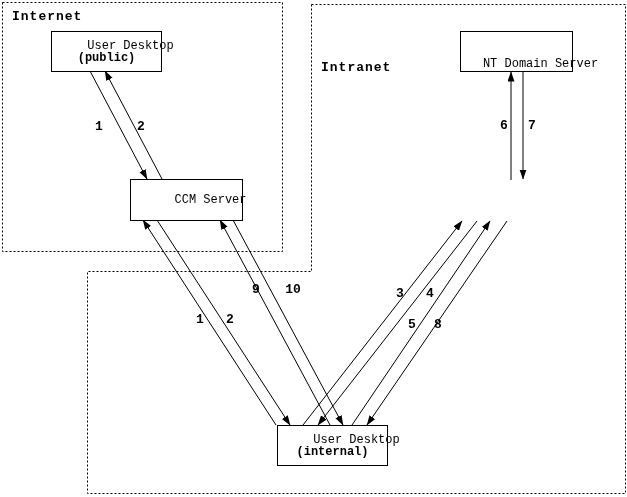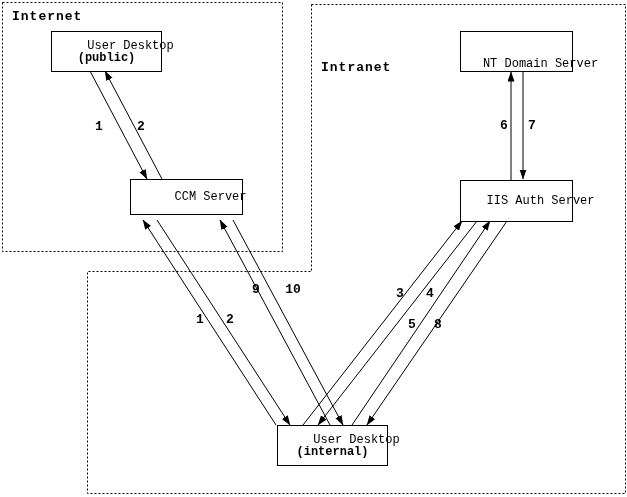--- a/index.html
+++ b/index.html
@@ -94,30 +94,27 @@
   </svg>
 
   <div class="region-label" style="left:12px;top:9px;">Internet</div>
   <div class="region-label" style="left:321px;top:12px;margin-top:48px;">Intranet</div>
 
   <div class="node" style="left:51px;top:31px;width:111px;height:41px;">
     <div class="title">User Desktop</div>
     <div class="subtitle">(public)</div>
   </div>
 
-  <div class="node" style="left:130px;top:179px;width:113px;height:36px;">
+  <div class="node" style="left:130px;top:179px;width:113px;height:42px;">
     <div class="title">CCM Server</div>
   </div>
 
   <div class="node" style="left:460px;top:31px;width:113px;height:41px;justify-content:flex-end;">
     <div class="title">NT Domain Server</div>
   </div>
 
-  <div class="node" style="left:460px;top:180px;width:113px;height:42px;">
-    <div class="title">IIS Auth Server</div>
-  </div>
 
   <div class="node" style="left:277px;top:425px;width:111px;height:41px;">
     <div class="title">User Desktop</div>
     <div class="subtitle">(internal)</div>
   </div>
 
 </div>
 
 </body></html>

